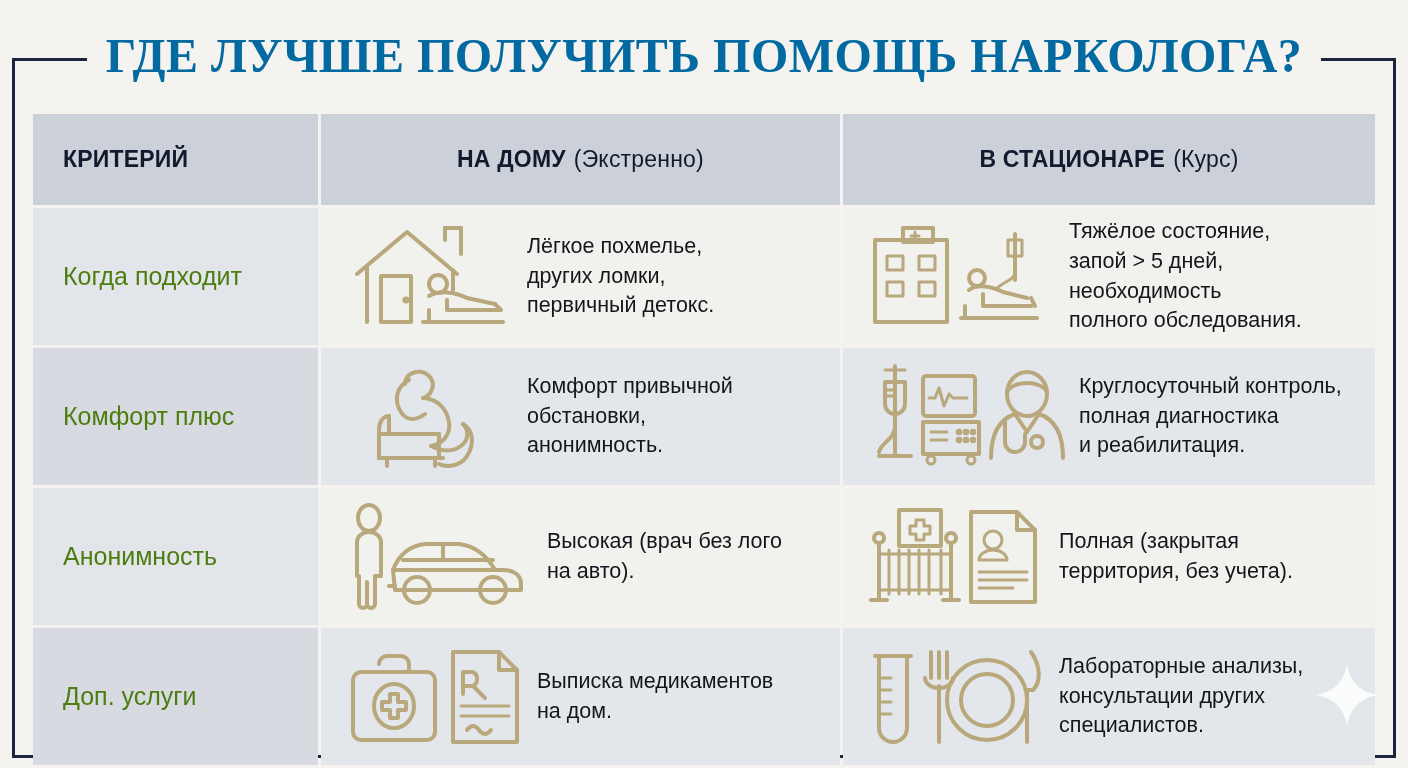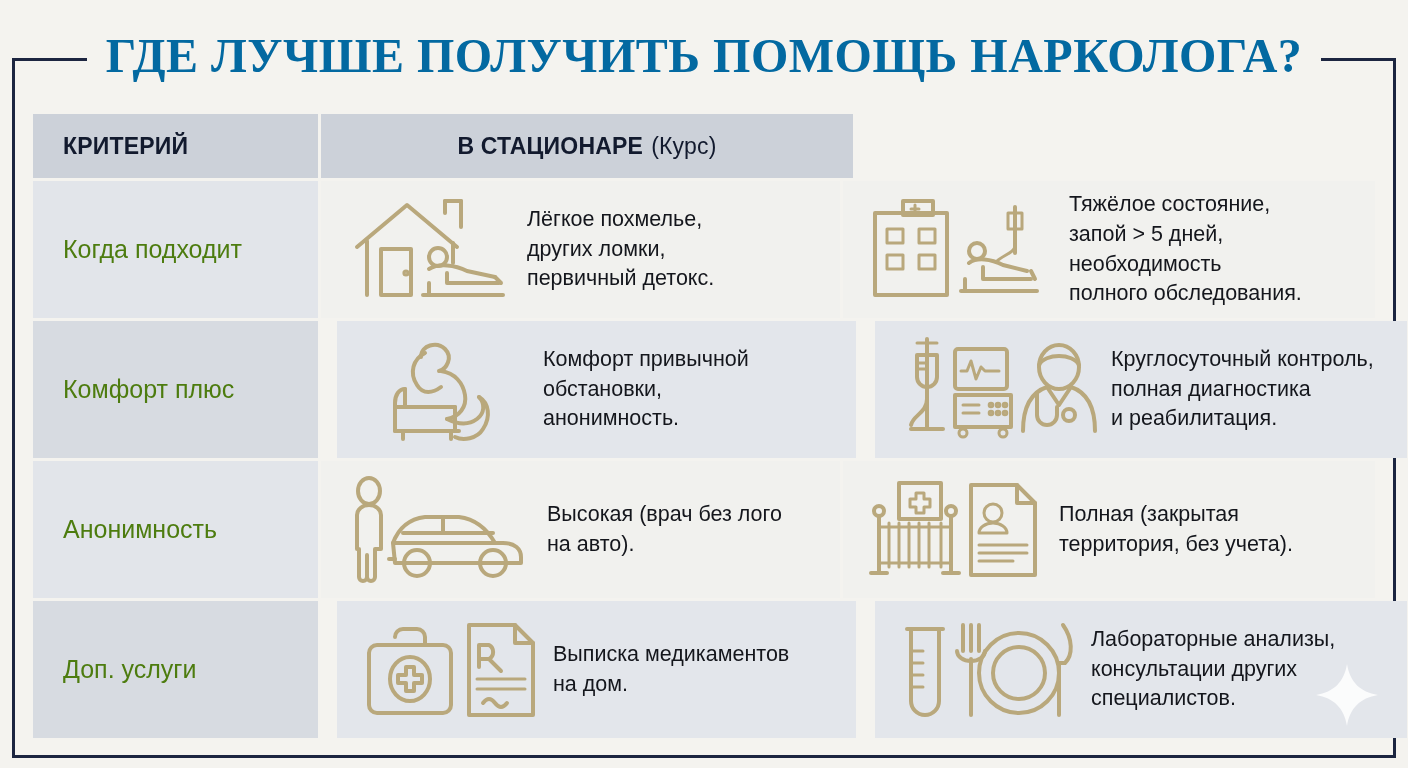--- a/index.html
+++ b/index.html
@@ -66,21 +66,21 @@
     gap: 3px;
     width: 100%;
   }
 
   .cell-criterion { width: 285px; flex: none; }
   .cell-home      { width: 519px; flex: none; }
   .cell-clinic    { width: 532px; flex: none; }
 
   
   .header-row .cell {
-    height: 64px;
+    height: 91px;
     display: flex;
     align-items: center;
     justify-content: center;
     background: #ccd1d9;
     color: #121a2e;
     font-size: 23px;
     letter-spacing: 0.2px;
   }
   .header-row .cell-criterion {
     justify-content: flex-start;
@@ -96,21 +96,21 @@
     align-items: center;
     min-height: 137px;
   }
 
   .data-row.light .cell-criterion { background: #e2e5ea; }
   .data-row.light .cell-home,
   .data-row.light .cell-clinic   { background: #f1f1ee; }
 
   .data-row.dark .cell-criterion { background: #d7dbe1; }
   .data-row.dark .cell-home,
-  .data-row.dark .cell-clinic    { background: #e3e6eb; margin-left: 16px; }
+  .data-row.dark .cell-clinic    { background: #e3e6eb; }
 
   .criterion-label {
     padding-left: 30px;
     font-size: 25px;
     font-weight: 400;
     color: #4d7c0f;
     line-height: 1.25;
   }
 
   .content-cell {
@@ -169,20 +169,25 @@
   <div class="frame-right"></div>
   <div class="frame-bottom"></div>
 
   <div class="title">ГДЕ ЛУЧШЕ ПОЛУЧИТЬ ПОМОЩЬ НАРКОЛОГА?</div>
 
   <div class="table">
 
     <div class="row header-row">
       <div class="cell cell-criterion">
         <span class="hdr-strong">КРИТЕРИЙ</span>
+      </div>
+      <div class="cell cell-home">
+        <span class="hdr-strong">НА ДОМУ</span>
+        <span style="width:8px"></span>
+        <span class="hdr-light">(Экстренно)</span>
       </div>
       <div class="cell cell-clinic">
         <span class="hdr-strong">В СТАЦИОНАРЕ</span>
         <span style="width:8px"></span>
         <span class="hdr-light">(Курс)</span>
       </div>
     </div>
 
     <div class="row data-row light">
       <div class="cell cell-criterion">

